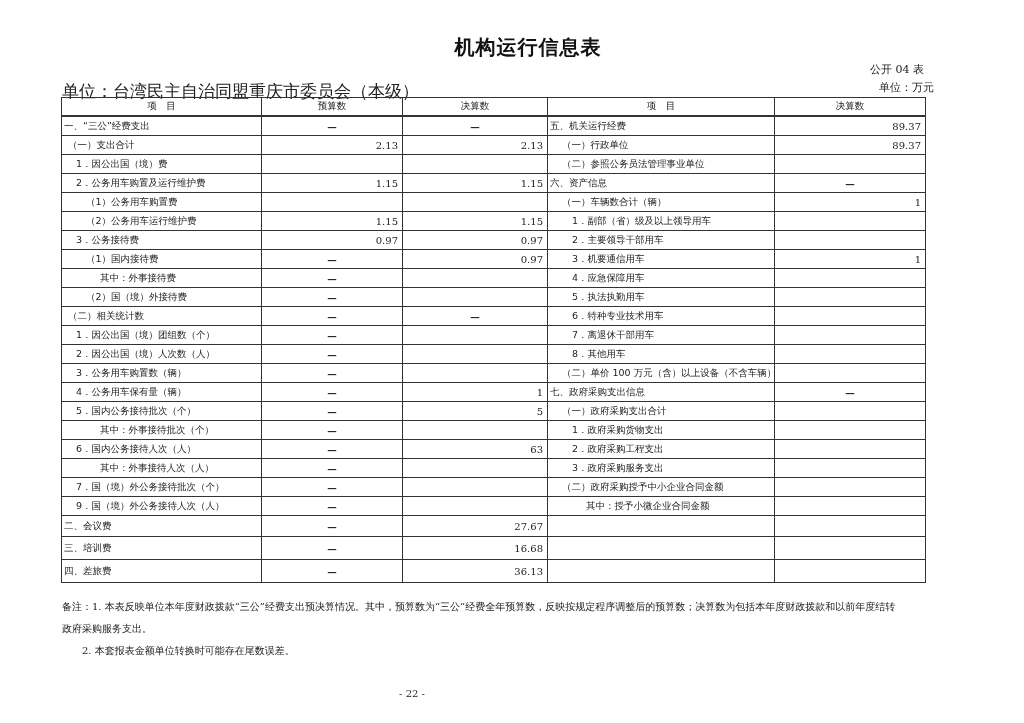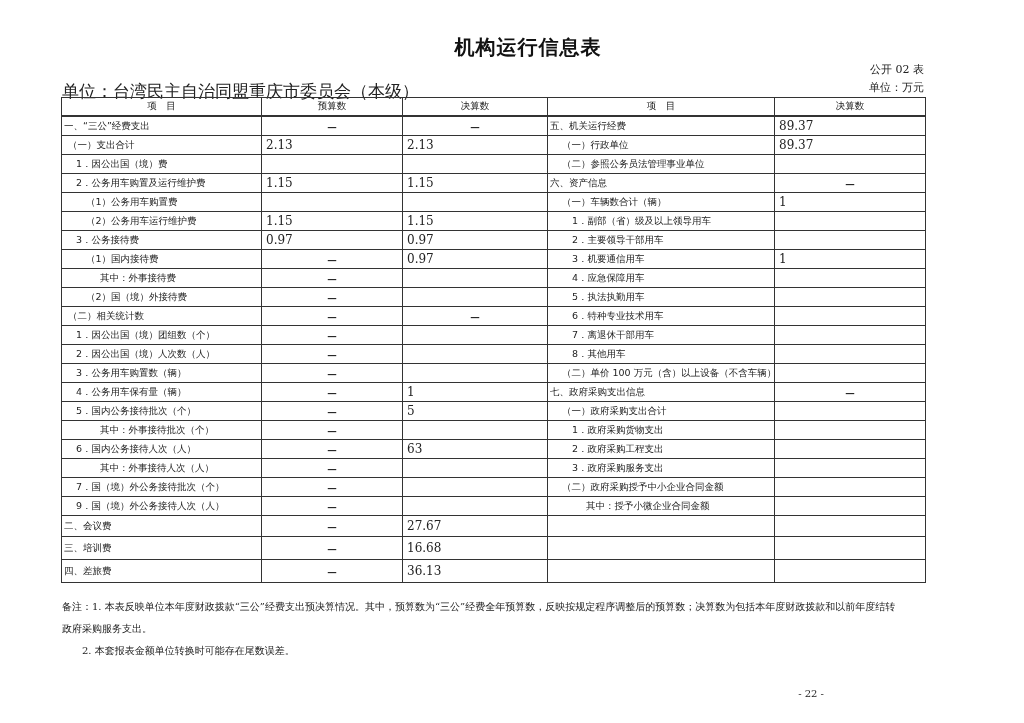--- a/index.html
+++ b/index.html
@@ -3,47 +3,47 @@
 <meta charset="utf-8">
 <style>
   html, body { margin:0; padding:0; background:#fff; }
   body { width:1024px; height:723px; position:relative; overflow:hidden;
          font-family:"DejaVu Serif","Liberation Serif",serif; color:#222; }
   .title { position:absolute; top:34px; left:0; width:992px; text-align:center;
            font-family:"DejaVu Sans","Liberation Sans",sans-serif; font-weight:bold;
            font-size:20px; letter-spacing:1px; color:#111;margin-left:32px; }
   .form-no { position:absolute; top:62px; right:100px; font-size:11px; }
   .unit-left { position:absolute; top:80px; left:62px; font-size:17px; }
-  .unit-right { position:absolute; top:80px; right:100px; font-size:11px; }
+  .unit-right { position:absolute; top:80px; right:90px; font-size:11px; }
   table.main { position:absolute; top:97px; left:61px; border-collapse:collapse;
                table-layout:fixed; width:864px; font-size:9.5px;
                font-family:"DejaVu Sans","Liberation Sans",sans-serif; }
   table.main td, table.main th { border:1px solid #333; height:18px; padding:0 4px;
                white-space:nowrap; overflow:hidden; }
   table.main th { font-weight:normal; text-align:center; height:17px; }
   table.main thead tr { border-bottom:2px solid #333; }
-  td.num { text-align:left; font-family:"DejaVu Serif","Liberation Serif",serif; font-size:12px; }
+  td.num { text-align:right; font-family:"DejaVu Serif","Liberation Serif",serif; font-size:10px; }
   td.dash { text-align:center; font-weight:bold; }
   td.lbl { text-align:left; }
   .i0 { padding-left:2px !important;margin-left:13px; }
   .i1 { padding-left:6px !important; }
   .i2 { padding-left:14px !important; }
   .i3 { padding-left:24px !important; }
   .i4 { padding-left:38px !important; }
   tr.tall td { height:20px; }
   tr.tall2 td { height:22px; }
   .notes { position:absolute; top:596px; left:62px; width:870px; font-size:10px; line-height:22px; }
   .notes .n2 { padding-left:20px; }
-  .pageno { position:absolute; top:688px; left:0; width:824px; text-align:right; font-size:10px; }
+  .pageno { position:absolute; top:688px; left:0; width:824px; text-align:center; font-size:10px; }
 </style>
 </head>
 <body>
 
 <div class="title">机构运行信息表</div>
-<div class="form-no">公开 02 表</div>
+<div class="form-no">公开 04 表</div>
 <div class="unit-left">单位：台湾民主自治同盟重庆市委员会（本级）</div>
 <div class="unit-right">单位：万元</div>
 
 <table class="main">
   <colgroup>
     <col style="width:200px">
       <col style="width:141px">
       <col style="width:145px">
       <col style="width:227px">
       <col style="width:151px">

